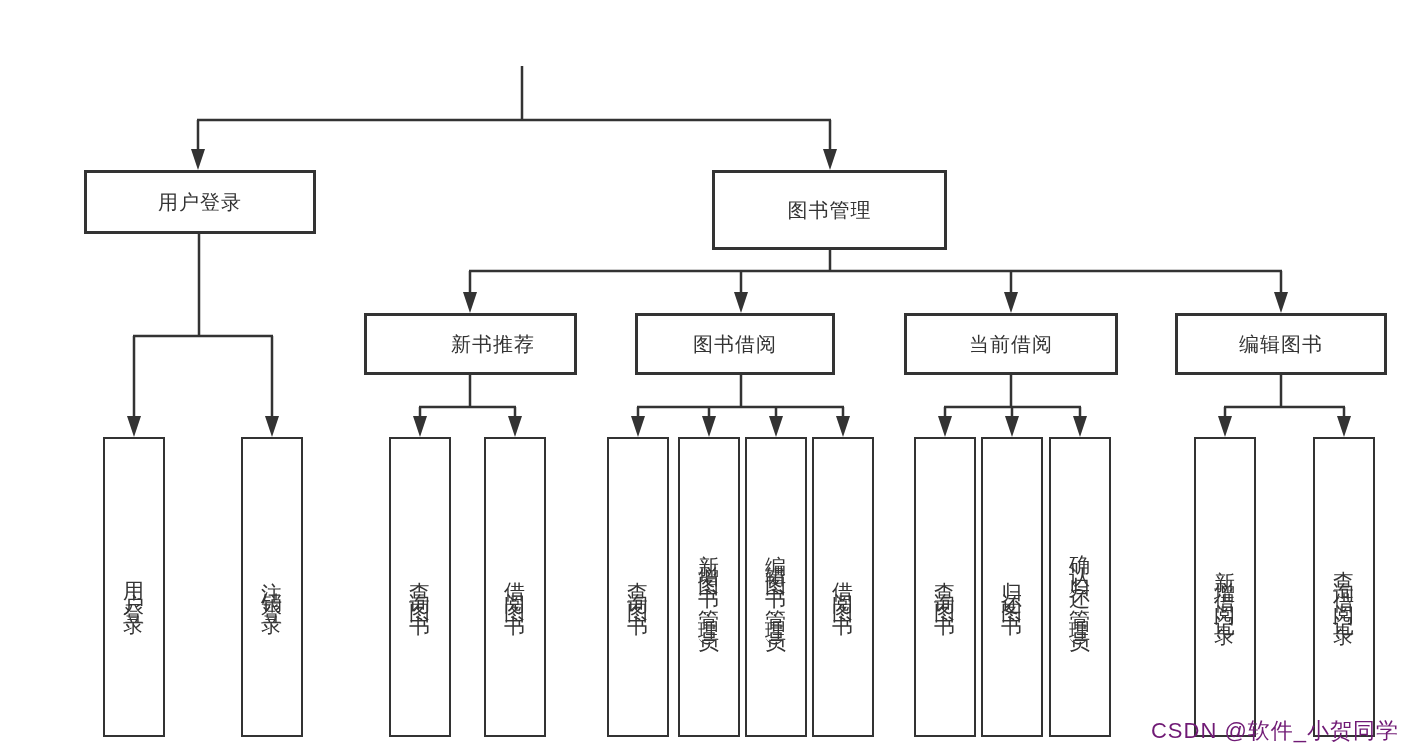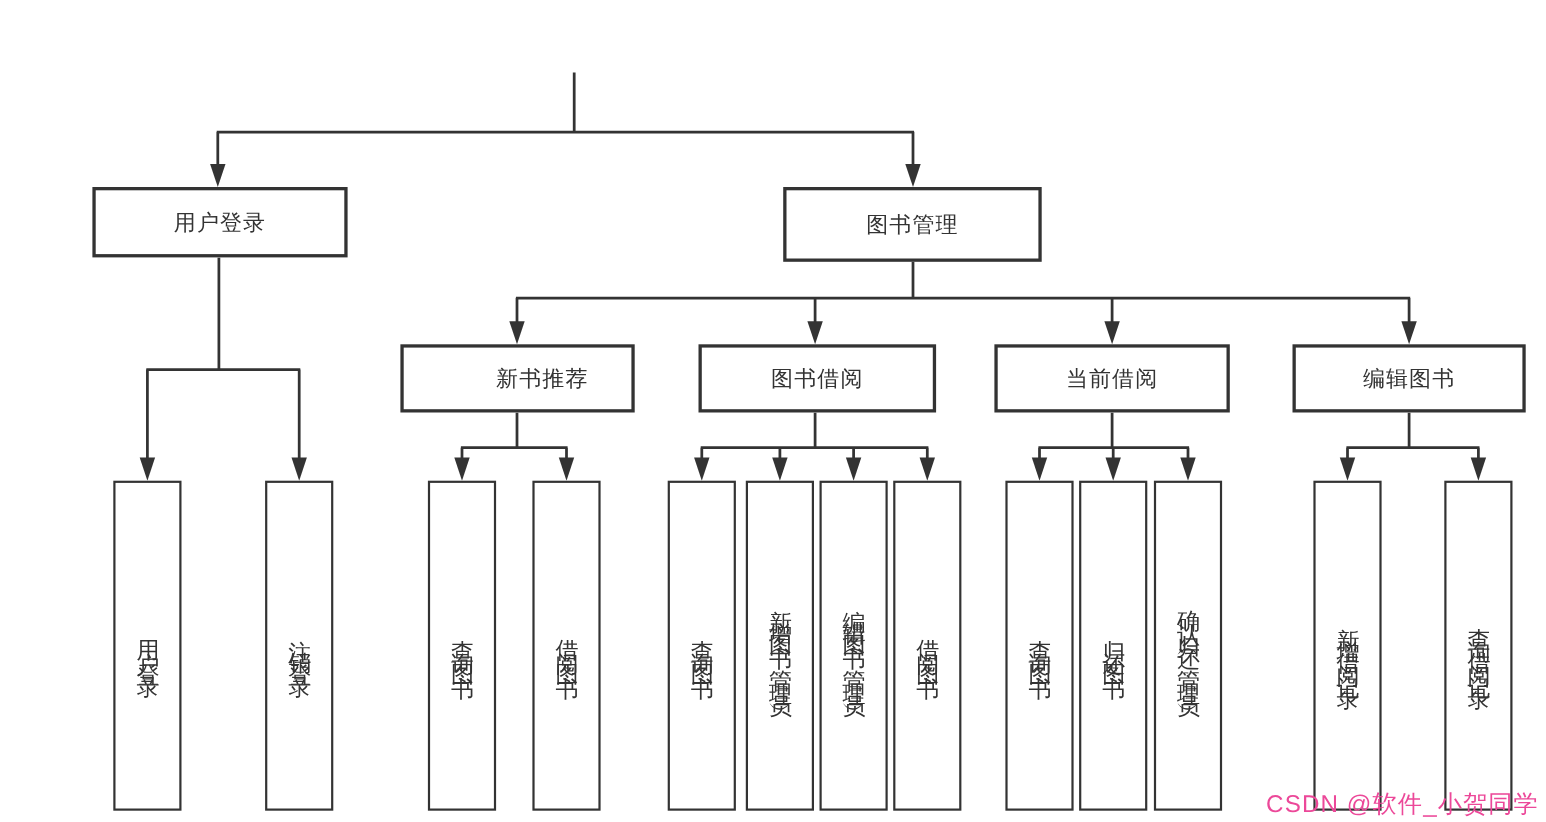--- a/index.html
+++ b/index.html
@@ -18,21 +18,21 @@
   }
   .node.mid{border-width:3px;}
   .node.leaf{border-width:2px;}
   .leaf .vtext{
     writing-mode:vertical-rl;text-orientation:mixed;
     font-size:21px;line-height:1;letter-spacing:11px;
     color:#333333;
   }
   .watermark{
     position:absolute;right:6px;bottom:1px;z-index:5;
-    font-size:22px;color:#ec4899;letter-spacing:1px;
+    font-size:22px;color:#701a75;letter-spacing:1px;
     font-family:"Liberation Sans","DejaVu Sans",sans-serif;
   }
 </style>
 </head>
 <body>
 
 <div class="stage">
 
   <svg class="connectors" width="1405" height="747" viewBox="0 0 1405 747">
     <g stroke="#333333" stroke-width="2.5" fill="none">
@@ -71,28 +71,28 @@
       <polygon points="1073,416 1087,416 1080,437"></polygon>
       <polygon points="1218,416 1232,416 1225,437"></polygon>
       <polygon points="1337,416 1351,416 1344,437"></polygon>
     </g>
   </svg>
 
 
   <div class="node mid" style="left:84px;top:170px;width:232px;height:64px;">
     <span>用户登录</span>
   </div>
-  <div class="node mid" style="left:712px;top:170px;width:235px;height:68px;">
+  <div class="node mid" style="left:712px;top:170px;width:235px;height:80px;">
     <span>图书管理</span>
   </div>
 
   <div class="node mid" style="left:364px;top:313px;width:213px;height:62px;padding-left:45px;">
     <span>新书推荐</span>
   </div>
-  <div class="node mid" style="left:635px;top:313px;width:216px;height:62px;">
+  <div class="node mid" style="left:635px;top:313px;width:200px;height:62px;">
     <span>图书借阅</span>
   </div>
   <div class="node mid" style="left:904px;top:313px;width:214px;height:62px;">
     <span>当前借阅</span>
   </div>
   <div class="node mid" style="left:1175px;top:313px;width:212px;height:62px;">
     <span>编辑图书</span>
   </div>
 
   <div class="node leaf" style="left:103px;top:437px;width:62px;height:300px;">

